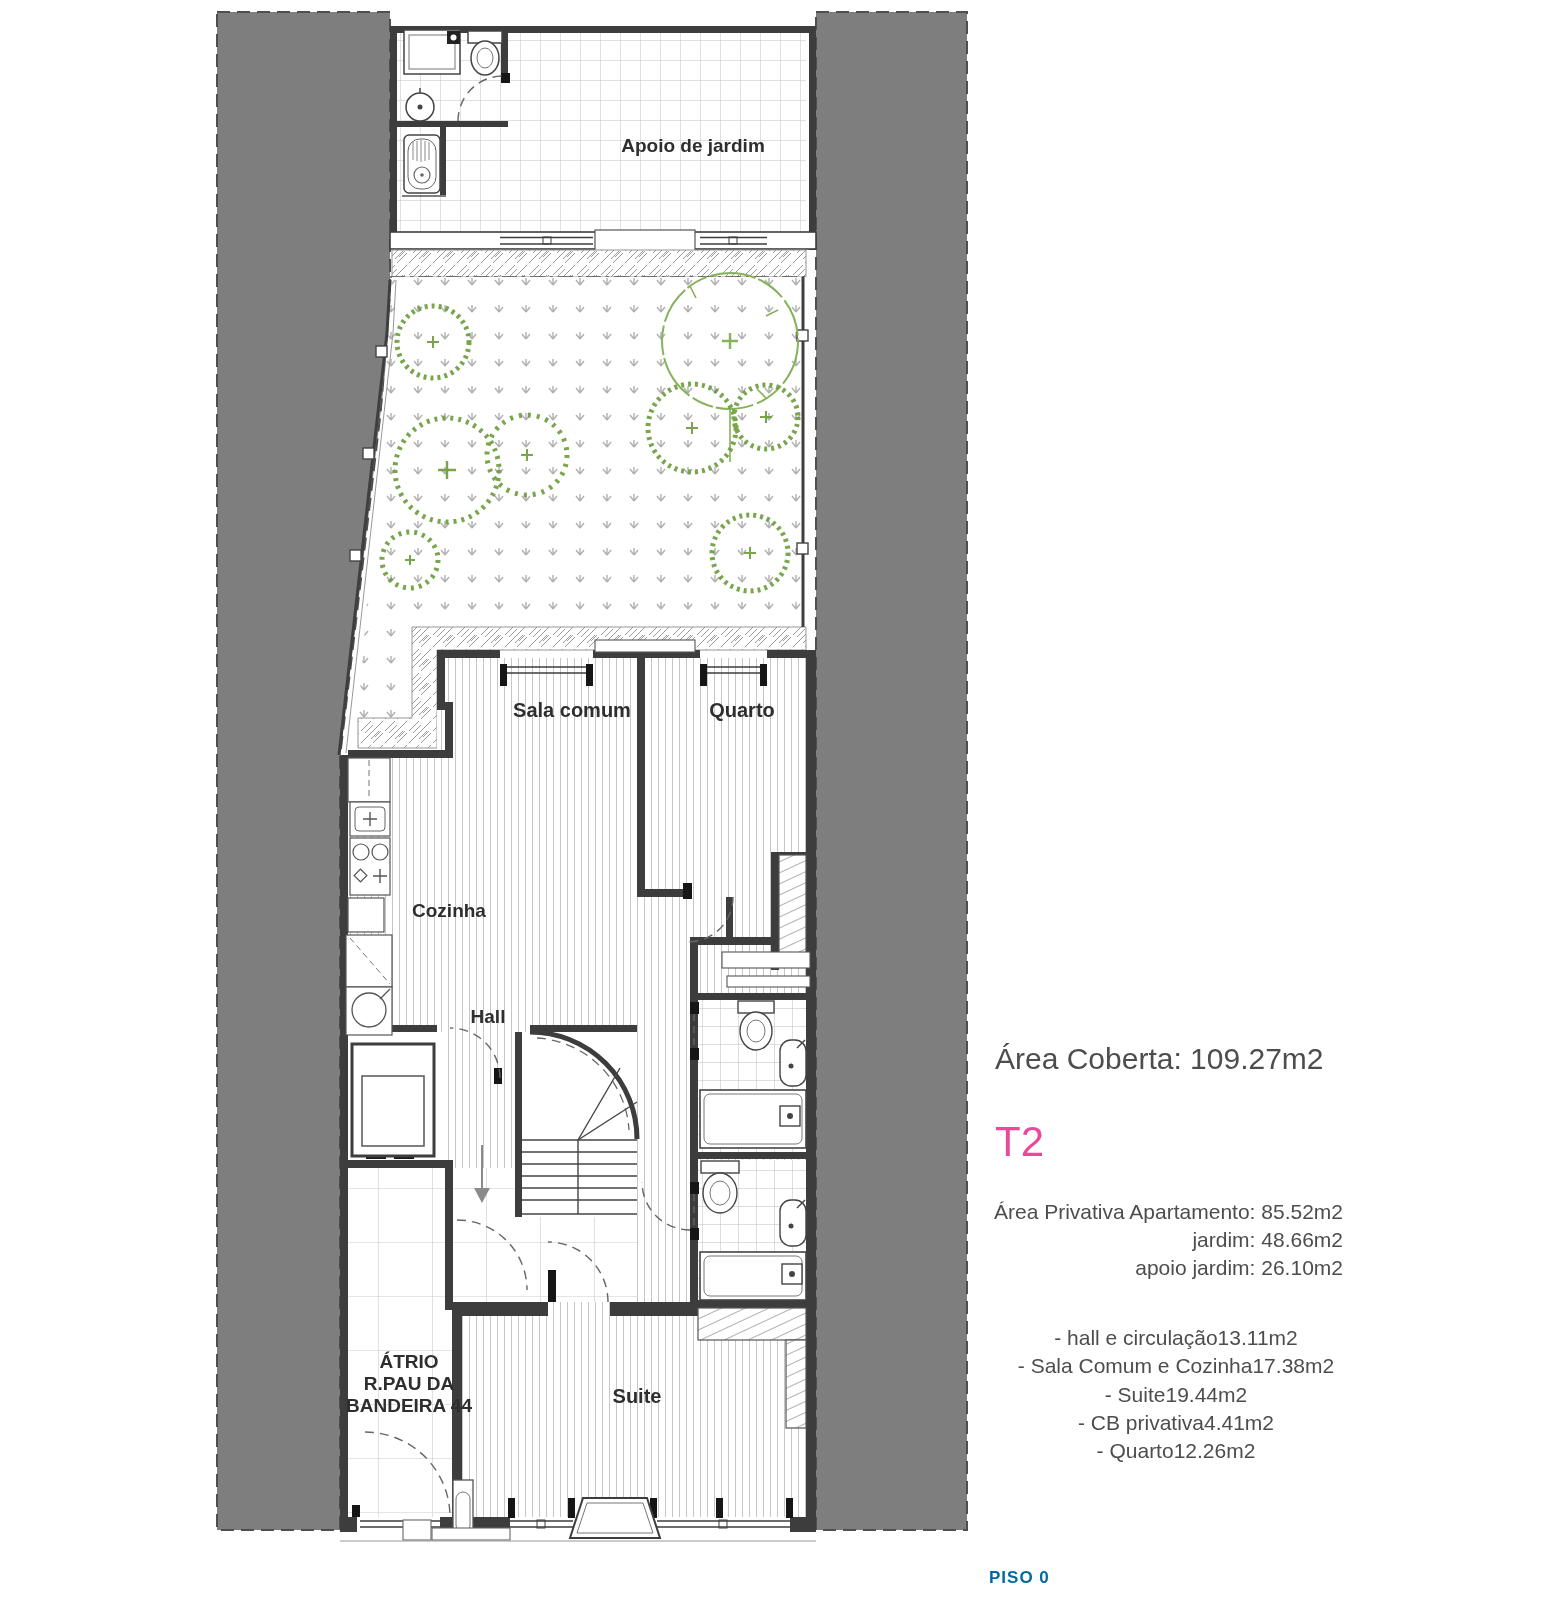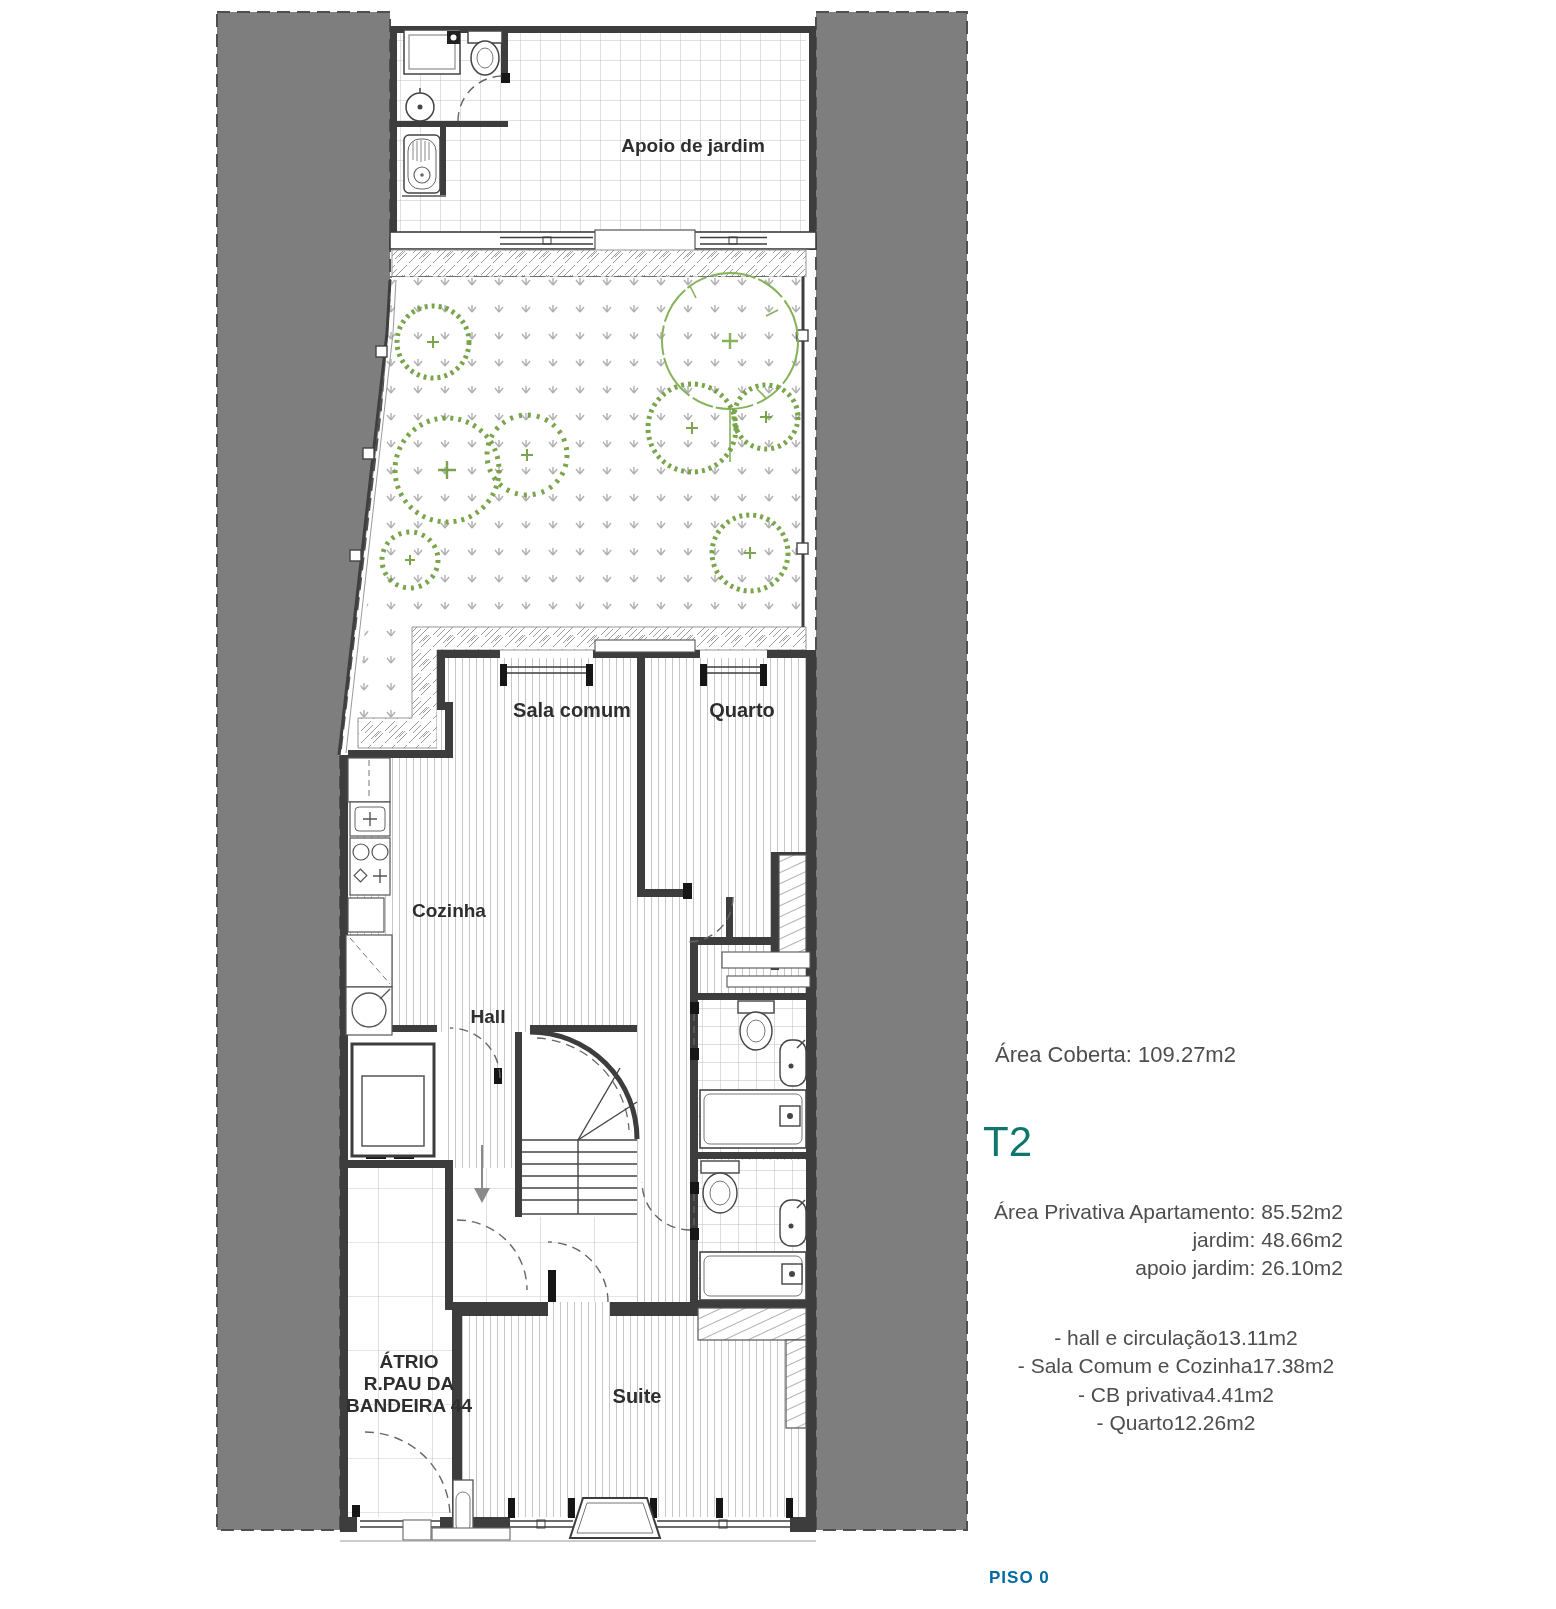--- a/index.html
+++ b/index.html
@@ -1,22 +1,22 @@
 <!DOCTYPE html>
 <html><head>
 <meta charset="utf-8">
 <style>
   html,body{margin:0;padding:0;background:#ffffff;}
   #stage{position:relative;width:1556px;height:1609px;background:#fff;overflow:hidden;
          font-family:"Liberation Sans", sans-serif;border-radius:31px;}
   #plan-svg{position:absolute;left:0;top:0;}
   .plan-label{font-family:"Liberation Sans", sans-serif;font-weight:bold;fill:#2e2e2e;}
   #legend{position:absolute;left:975px;top:0;width:382px;color:#4d4d4d;}
-  .lg-coberta{position:absolute;left:20px;top:1042px;font-size:22px;white-space:nowrap;}
-  .lg-type{position:absolute;left:8px;top:1118px;font-size:42px;color:#0f766e;}
+  .lg-coberta{position:absolute;left:20px;top:1042px;font-size:30px;white-space:nowrap;}
+  .lg-type{position:absolute;left:20px;top:1118px;font-size:42px;color:#ec4899;}
   .lg-priv{position:absolute;right:14px;top:1198px;font-size:21px;line-height:28px;text-align:right;white-space:nowrap;margin-left:10px;}
   .lg-rows{position:absolute;left:20px;right:0px;top:1326px;font-size:21px;}
   .lg-row{display:flex;justify-content:center;height:28.3px;white-space:nowrap;}
   .lg-row .val{text-align:right;}
   .lg-piso{position:absolute;left:14px;top:1568px;font-size:17px;font-weight:bold;color:#0369a1;letter-spacing:1px;}
 </style>
 </head>
 <body>
 
 <div id="stage">
@@ -393,20 +393,24 @@
     <div class="lg-rows">
       <div class="lg-row">
         <span>- hall e circulação</span>
           <span class="val">13.11m2</span>
       </div>
       <div class="lg-row">
         <span>- Sala Comum e Cozinha</span>
           <span class="val">17.38m2</span>
       </div>
       <div class="lg-row">
+        <span>- Suite</span>
+          <span class="val">19.44m2</span>
+      </div>
+      <div class="lg-row">
         <span>- CB privativa</span>
           <span class="val">4.41m2</span>
       </div>
       <div class="lg-row">
         <span>- Quarto</span>
           <span class="val">12.26m2</span>
       </div>
     </div>
     <div class="lg-piso">PISO 0</div>
   </div>

